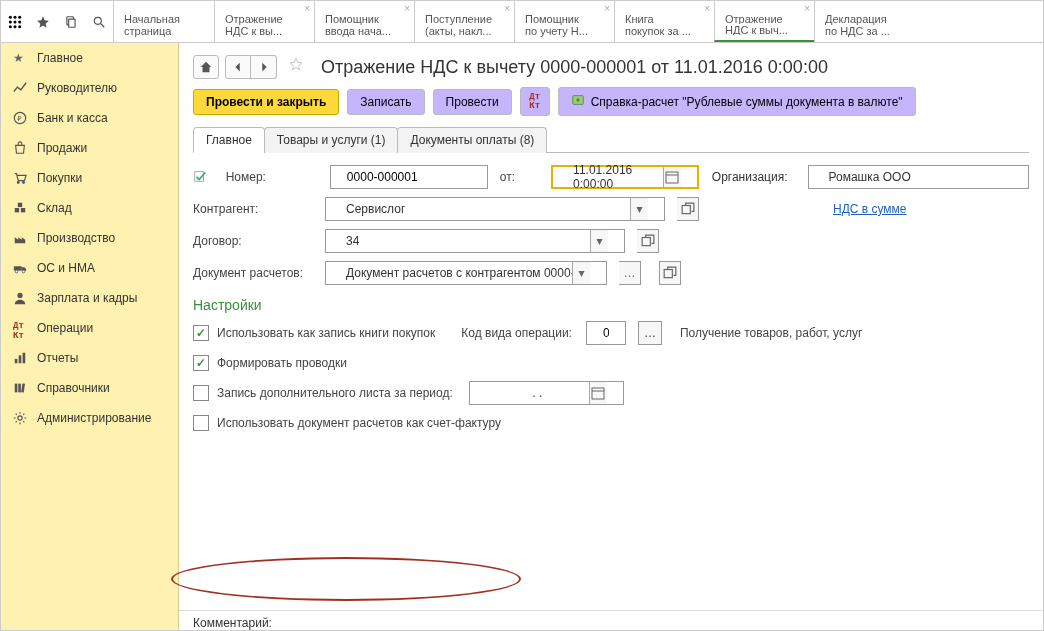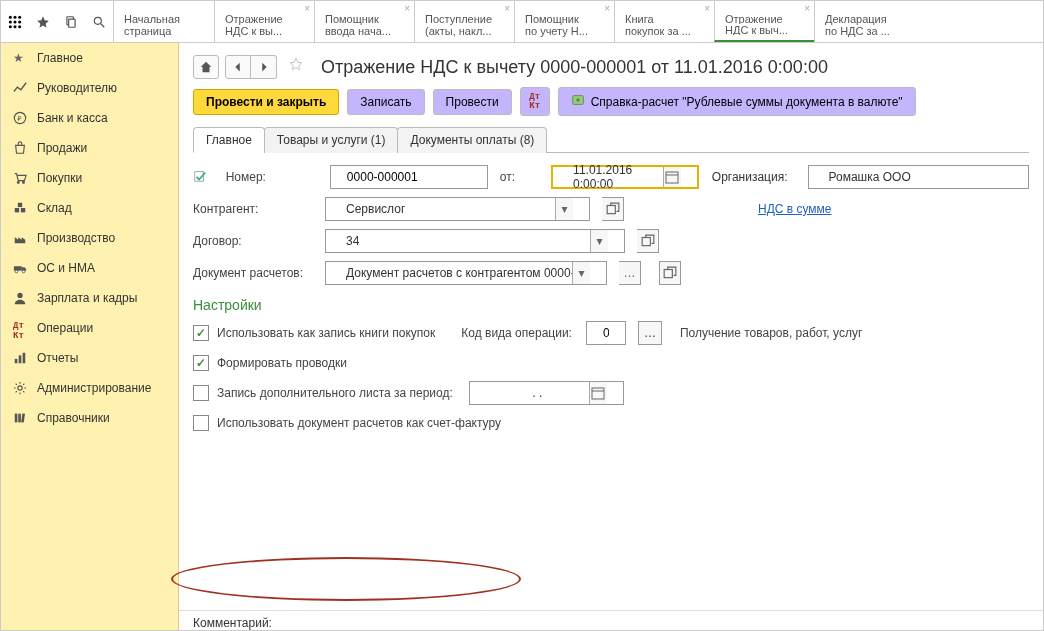--- a/index.html
+++ b/index.html
@@ -223,33 +223,33 @@
         </div>
       <div class="side-item">
           <span class="side-icon"><svg viewBox="0 0 16 16" fill="#555">
               <rect x="2" y="9" width="3" height="5"></rect>
               <rect x="6.5" y="5" width="3" height="9"></rect>
               <rect x="11" y="2" width="3" height="12"></rect>
             </svg></span>
           <span>Отчеты</span>
         </div>
       <div class="side-item">
+          <span class="side-icon"><svg viewBox="0 0 16 16" fill="#555">
+              <rect x="2" y="3" width="3" height="10"></rect>
+              <rect x="6" y="3" width="3" height="10"></rect>
+              <rect x="10" y="3" width="3" height="10" transform="rotate(8 11.5 8)"></rect>
+            </svg></span>
+          <span>Справочники</span>
+        </div>
+      <div class="side-item">
           <span class="side-icon"><svg viewBox="0 0 16 16" fill="none" stroke="#555" stroke-width="1.3">
               <circle cx="8" cy="8" r="2.5"></circle>
               <path d="M8 1v2M8 13v2M1 8h2M13 8h2M3 3l1.4 1.4M11.6 11.6L13 13M3 13l1.4-1.4M11.6 4.4L13 3"></path>
             </svg></span>
           <span>Администрирование</span>
-        </div>
-      <div class="side-item">
-          <span class="side-icon"><svg viewBox="0 0 16 16" fill="#555">
-              <rect x="2" y="3" width="3" height="10"></rect>
-              <rect x="6" y="3" width="3" height="10"></rect>
-              <rect x="10" y="3" width="3" height="10" transform="rotate(8 11.5 8)"></rect>
-            </svg></span>
-          <span>Справочники</span>
         </div>
     </div>
 
     <div class="content">
       <div class="hdr">
         <div class="nav-btn">
             <svg viewBox="0 0 16 16" fill="#555">
               <path d="M2 8l6-6 6 6h-2v6H4V8z"></path>
             </svg>
           </div>
@@ -312,21 +312,21 @@
               </div>
             </div>
           <div style="width:90px;text-align:right;padding-right:8px">Организация:</div>
           <div class="combo" style="width:234px">
               <span class="combo-text">Ромашка ООО</span>
             </div>
         </div>
 
         <div class="row">
           <div class="lbl">Контрагент:</div>
-          <div class="combo" style="width:265px">
+          <div class="combo" style="width:340px">
               <span class="combo-text">Сервислог</span>
               <div class="combo-btn">▾</div>
             </div>
           <div class="ext-btn">
               <svg viewBox="0 0 12 12" fill="none" stroke="#666">
                 <rect x="1" y="3" width="7" height="7"></rect>
                 <path d="M4 3V1h7v7h-2"></path>
               </svg>
             </div>
           <div style="width:110px"></div>

